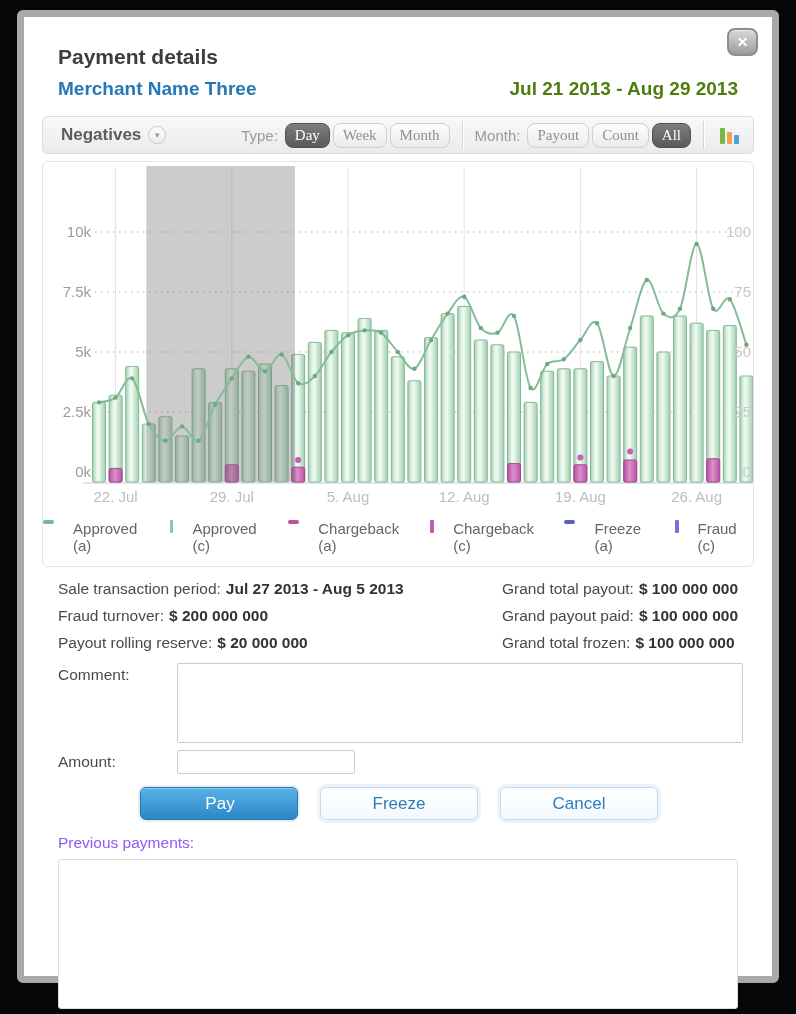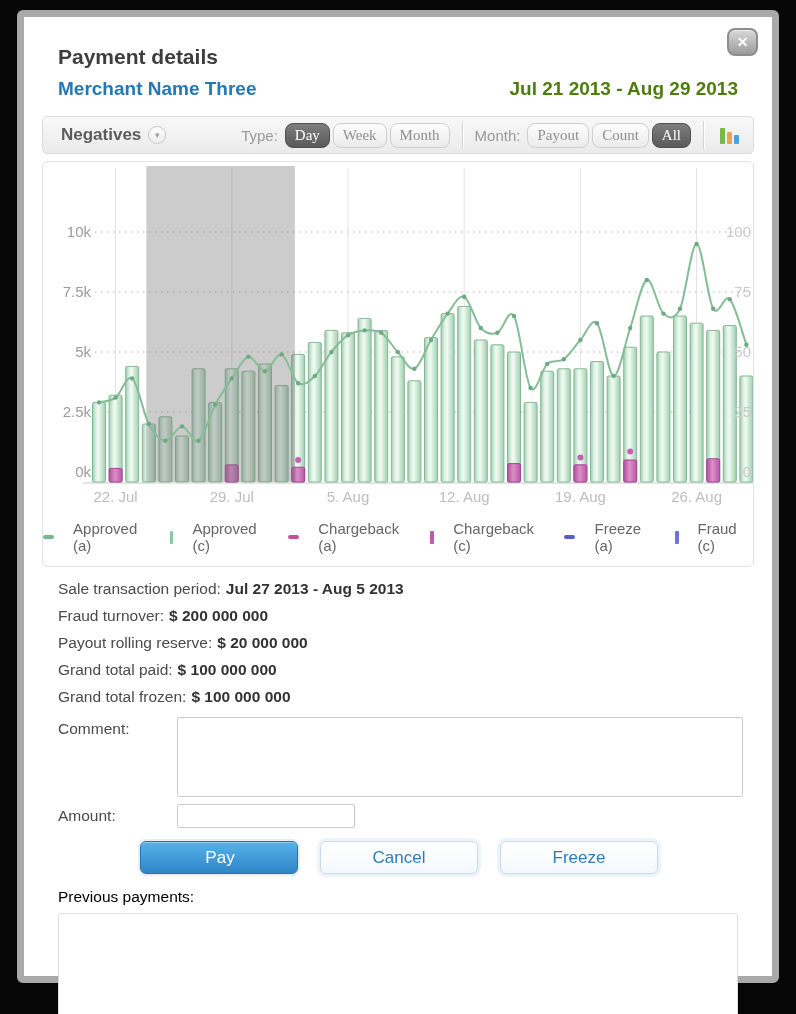--- a/index.html
+++ b/index.html
@@ -27,41 +27,41 @@
     background:linear-gradient(#fdfdfd,#ebebeb);border:1px solid #cfcfcf;color:#8f8f8f;}
   .seg-btn.sel{background:linear-gradient(#7d7d7d,#5a5a5a);border:1px solid #515151;color:#fff;}
   .tb-sep{width:1px;height:28px;background:#d5d5d5;margin:0 12px;box-shadow:1px 0 0 #fff;}
   .chart-type-icon{display:flex;align-items:flex-end;gap:2px;height:18px;margin:0 4px;cursor:pointer;}
   .ci-bar{width:5px;border-radius:1px;}
   
   .chart-card{margin-top:7px;border:1px solid #e3e3e3;border-radius:6px;overflow:hidden;background:#fff;}
   .chart-card svg{display:block;}
   svg text{font-family:"Liberation Sans",sans-serif;}
   .legend{display:flex;justify-content:center;align-items:center;gap:17px;padding:6px 0 12px;font-size:15px;color:#666;}
-  .legend-item{display:flex;align-items:center;gap:19px;}
+  .legend-item{display:flex;gap:19px;}
   .lg-dash{width:12px;height:4px;border-radius:2px;display:inline-block;}
   .lg-bar{width:4px;height:13px;border-radius:1px;display:inline-block;}
   
-  .details{display:flex;justify-content:space-between;margin:13px 16px 0;font-size:15.5px;color:#4a4a4a;flex-direction:column;}
+  .details{display:flex;justify-content:space-between;margin:13px 16px 0;font-size:15.5px;color:#4a4a4a;}
   .details .row{margin-bottom:9px;}
   .details b{color:#323232;margin-left:5px;}
   
   .form{margin:2px 0 0 16px;font-size:15.5px;color:#4a4a4a;}
   .form-row{display:flex;margin-bottom:7px;}
   .form-row label{width:119px;padding-top:3px;}
   .amount-input{width:168px;height:22px;border:1px solid #ccc;border-radius:2px;font-family:"Liberation Sans",sans-serif;font-size:14px;padding:0 4px;}
   .comment-input{width:556px;height:72px;border:1px solid #ccc;border-radius:2px;resize:none;font-family:"Liberation Sans",sans-serif;font-size:14px;padding:3px 4px;}
   
   .btnrow{display:flex;gap:22px;margin:13px 0 0 98px;}
   .btn{width:158px;height:33px;border-radius:6px;font-family:"Liberation Sans",sans-serif;font-size:17px;cursor:pointer;}
   .btn-primary{background:linear-gradient(#57b2e8,#2e86c6);border:1px solid #2676ae;color:#fff;
     box-shadow:inset 0 1px 0 rgba(255,255,255,.35),0 0 0 2px #e8eef3;padding-left:8px;}
   .btn-light{background:linear-gradient(#ffffff,#f5f9fc);border:1px solid #c3dbea;color:#2e7cb8;
     box-shadow:0 0 0 3px #edf3f8;}
-  .prev-label{margin:14px 0 7px 16px;font-size:15.5px;color:#000000;}
+  .prev-label{margin:14px 0 7px 16px;font-size:15.5px;color:#8b5cf6;}
   .prev-box{margin:0 16px;height:148px;border:1px solid #ddd;border-radius:3px;background:#fff;}
 </style>
 </head>
 <body>
 
 <div class="dialog">
   <button class="close-btn">
     <span>✕</span>
   </button>
 
@@ -268,37 +268,38 @@
       </div>
   </div>
 
   <div class="details">
     <div class="col">
       <div class="row"><span>Sale transaction period:</span><b>Jul 27 2013 - Aug 5 2013</b></div>
       <div class="row"><span>Fraud turnover:</span><b>$ 200 000 000</b></div>
       <div class="row"><span>Payout rolling reserve:</span><b>$ 20 000 000</b></div>
     </div>
     <div class="col">
-      <div class="row"><span>Grand total paid:</span><b>$ 100 000 000</b></div>
+      <div class="row"><span>Grand total payout:</span><b>$ 100 000 000</b></div>
+      <div class="row"><span>Grand payout paid:</span><b>$ 100 000 000</b></div>
       <div class="row"><span>Grand total frozen:</span><b>$ 100 000 000</b></div>
     </div>
   </div>
 
   <div class="form">
     <div class="form-row">
       <label>Comment:</label>
       <textarea class="comment-input" style=""></textarea>
     </div>
     <div class="form-row">
       <label>Amount:</label>
       <input class="amount-input" type="text" value="" style="">
     </div>
   </div>
 
   <div class="btnrow">
     <button class="btn btn-primary">Pay</button>
+    <button class="btn btn-light">Freeze</button>
     <button class="btn btn-light">Cancel</button>
-    <button class="btn btn-light">Freeze</button>
   </div>
 
   <div class="prev-label">Previous payments:</div>
   <div class="prev-box"></div>
 </div>
 
 </body></html>

